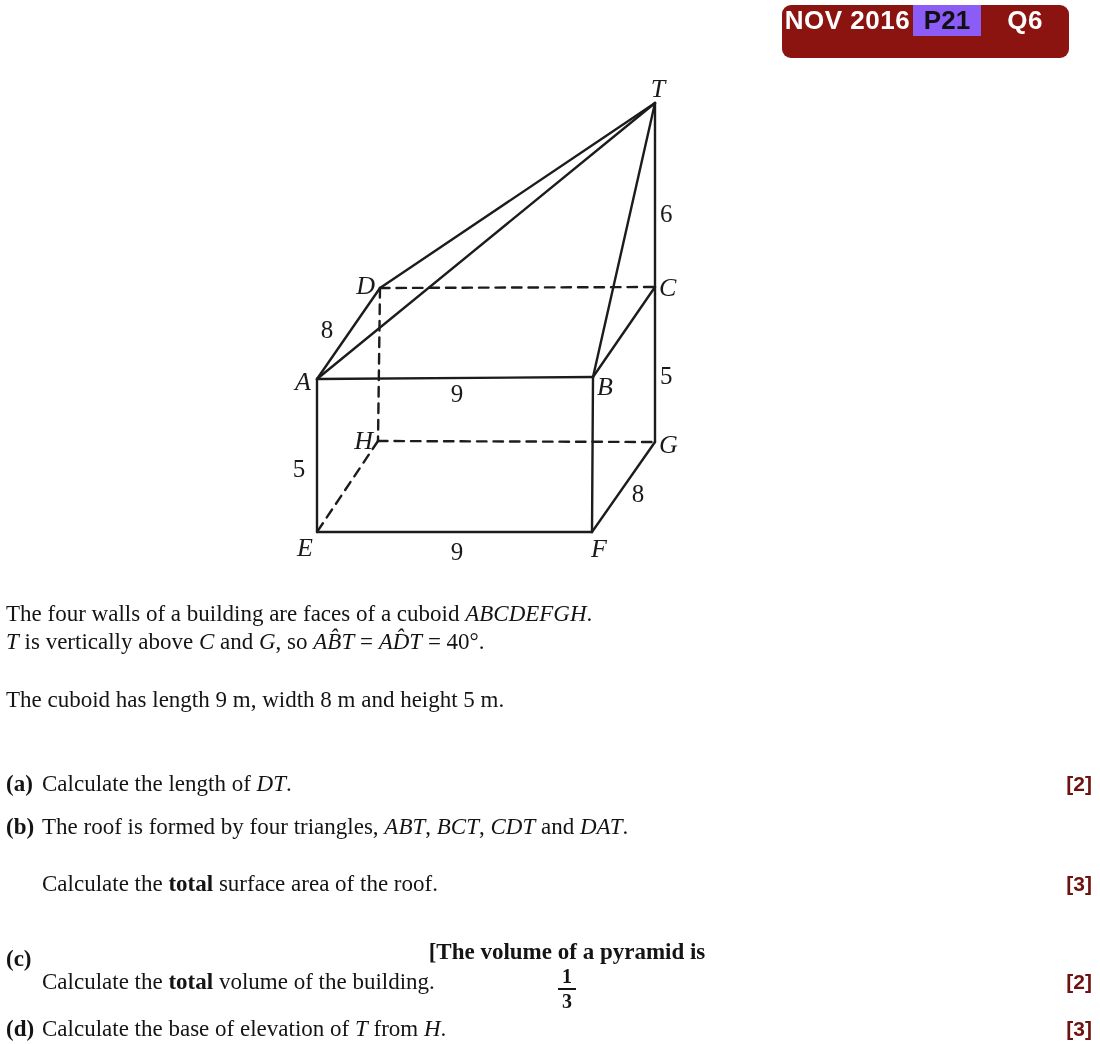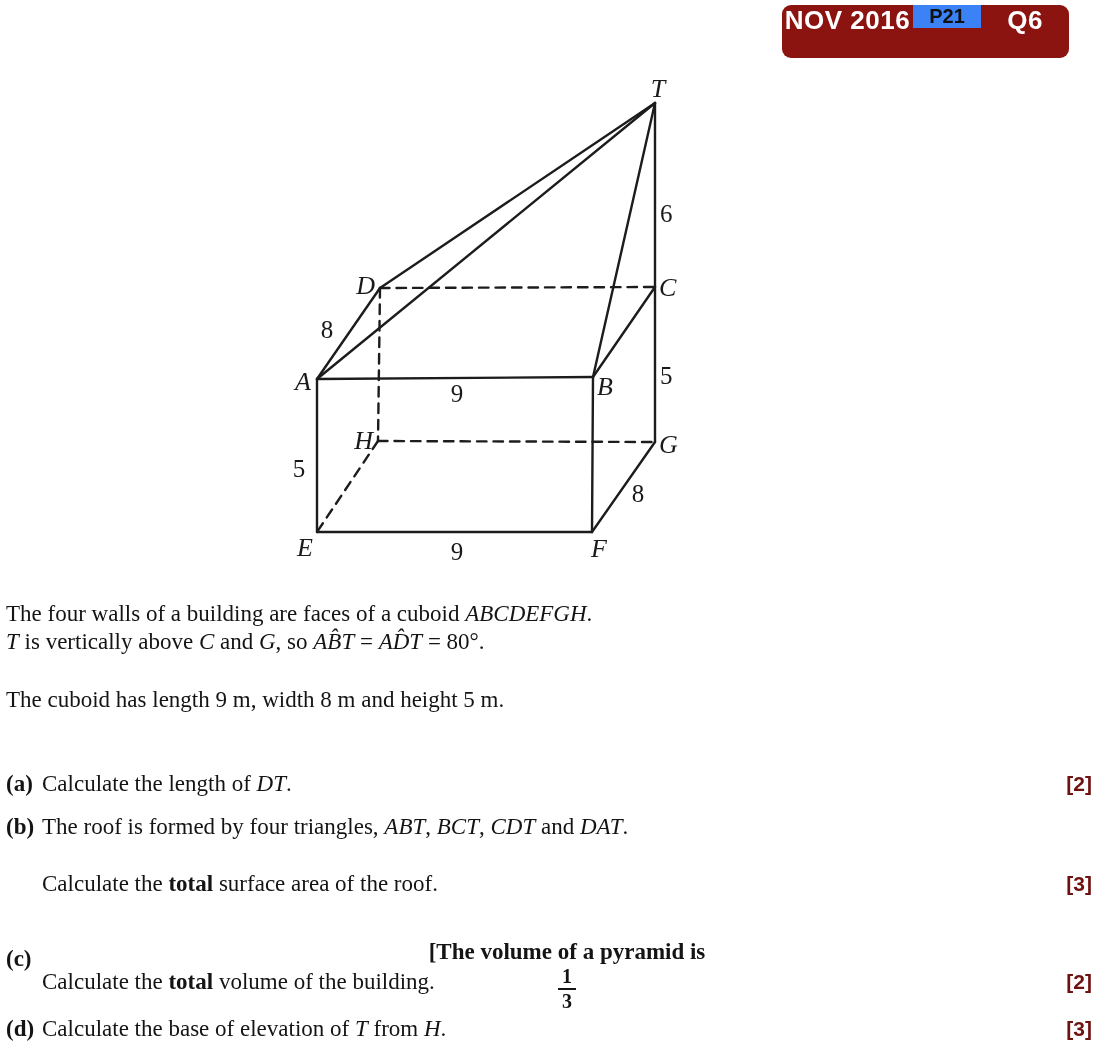--- a/index.html
+++ b/index.html
@@ -27,23 +27,23 @@
     font-family: "Liberation Sans", sans-serif;
     font-weight: bold;
   }
   .badge-seg {
     display: flex; align-items: center; justify-content: center;
     color: #ffffff; font-size: 26px; letter-spacing: 0.5px;
   }
   .badge-session { flex: 1 1 auto; }
   .badge-paper {
     width: 68px;
-    background: #3b82f6; color: #111111;
+    background: #8b5cf6; color: #111111;
     display: flex; align-items: center; justify-content: center;
-    font-size: 20px;
+    font-size: 26px;
   }
   .badge-question { width: 88px; }
 
   
   .diagram { position: absolute; left: 0; top: 0; }
   .edge { stroke: #1c1c1c; stroke-width: 2.4; fill: none; stroke-linecap: round; }
   .edge.dashed { stroke-dasharray: 9.5 7; }
   .vlbl {
     font-family: "Liberation Serif", serif;
     font-style: italic; font-size: 26px; fill: #1a1a1a;
@@ -132,21 +132,21 @@
     <text class="dlbl" x="660" y="384" text-anchor="start">5</text>
     <text class="dlbl" x="299" y="477" text-anchor="middle">5</text>
     <text class="dlbl" x="638" y="502" text-anchor="middle">8</text>
     <text class="dlbl" x="457" y="560" text-anchor="middle">9</text>
   </svg>
 
   <div class="trow" style="top:600px">
     <span>The four walls of a building are faces of a cuboid </span><span class="i">ABCDEFGH</span><span>.</span>
   </div>
   <div class="trow" style="top:628px">
-    <span class="i">T</span><span> is vertically above </span><span class="i">C</span><span> and </span><span class="i">G</span><span>, so </span><span class="i">AB̂T</span><span> = </span><span class="i">AD̂T</span><span> = 80°.</span>
+    <span class="i">T</span><span> is vertically above </span><span class="i">C</span><span> and </span><span class="i">G</span><span>, so </span><span class="i">AB̂T</span><span> = </span><span class="i">AD̂T</span><span> = 40°.</span>
   </div>
 
   <div class="trow" style="top:686px">
     <span>The cuboid has length 9 m, width 8 m and height 5 m.</span>
   </div>
 
   <div class="trow qrow" style="top:770px">
     <span class="qlabel">(a)</span>
     <span class="qtext"><span>Calculate the length of </span><span class="i">DT</span><span>.</span></span>
     <span class="qmark">[2]</span>

